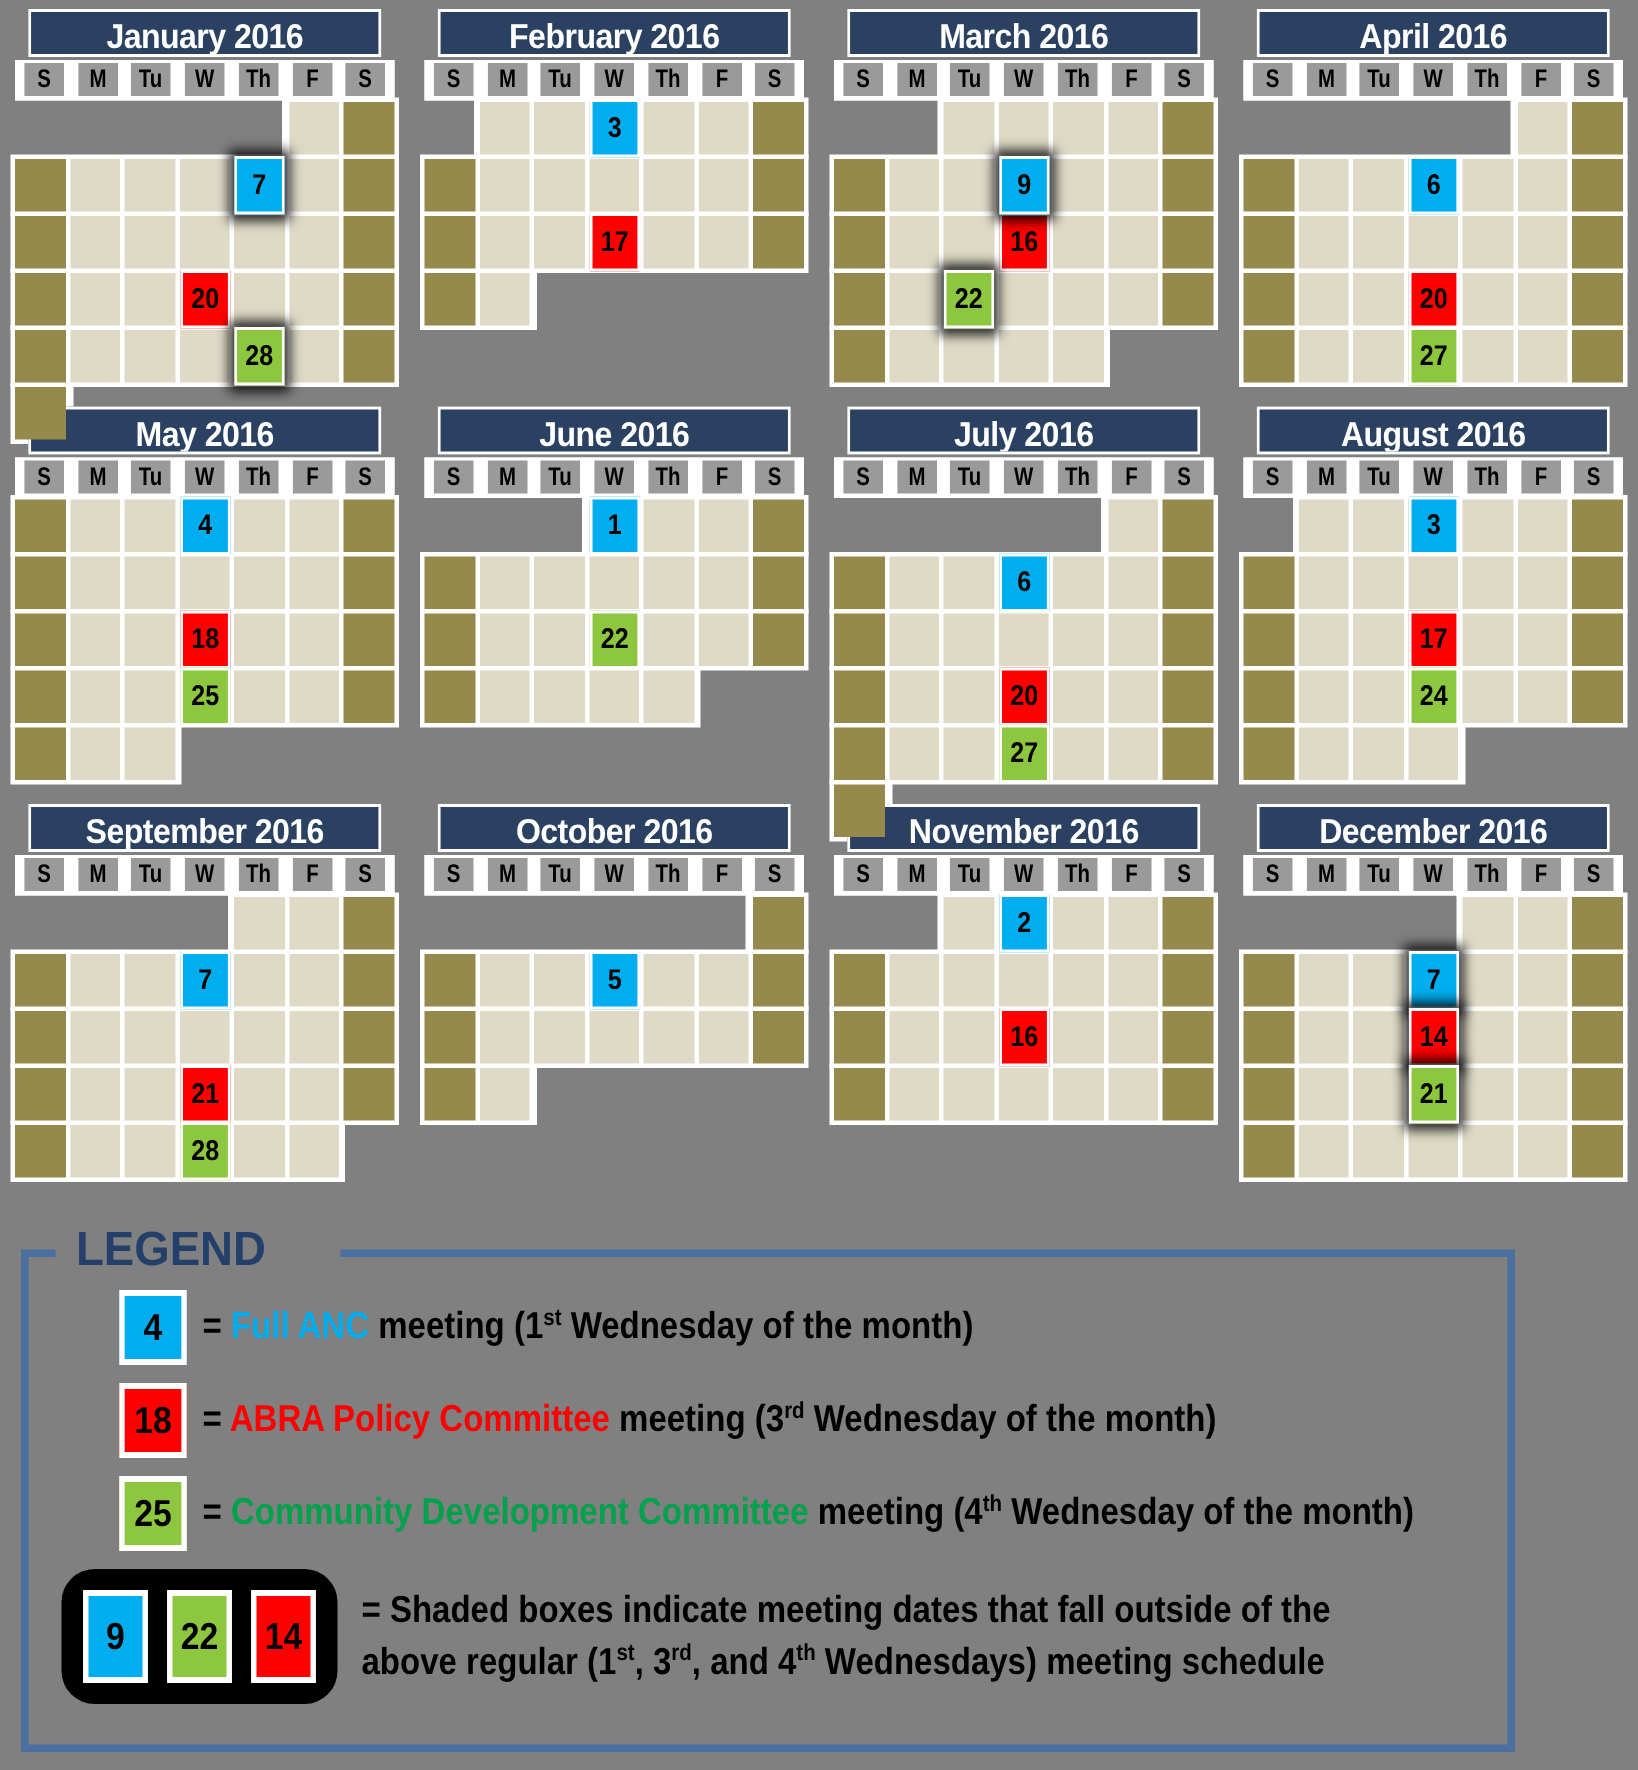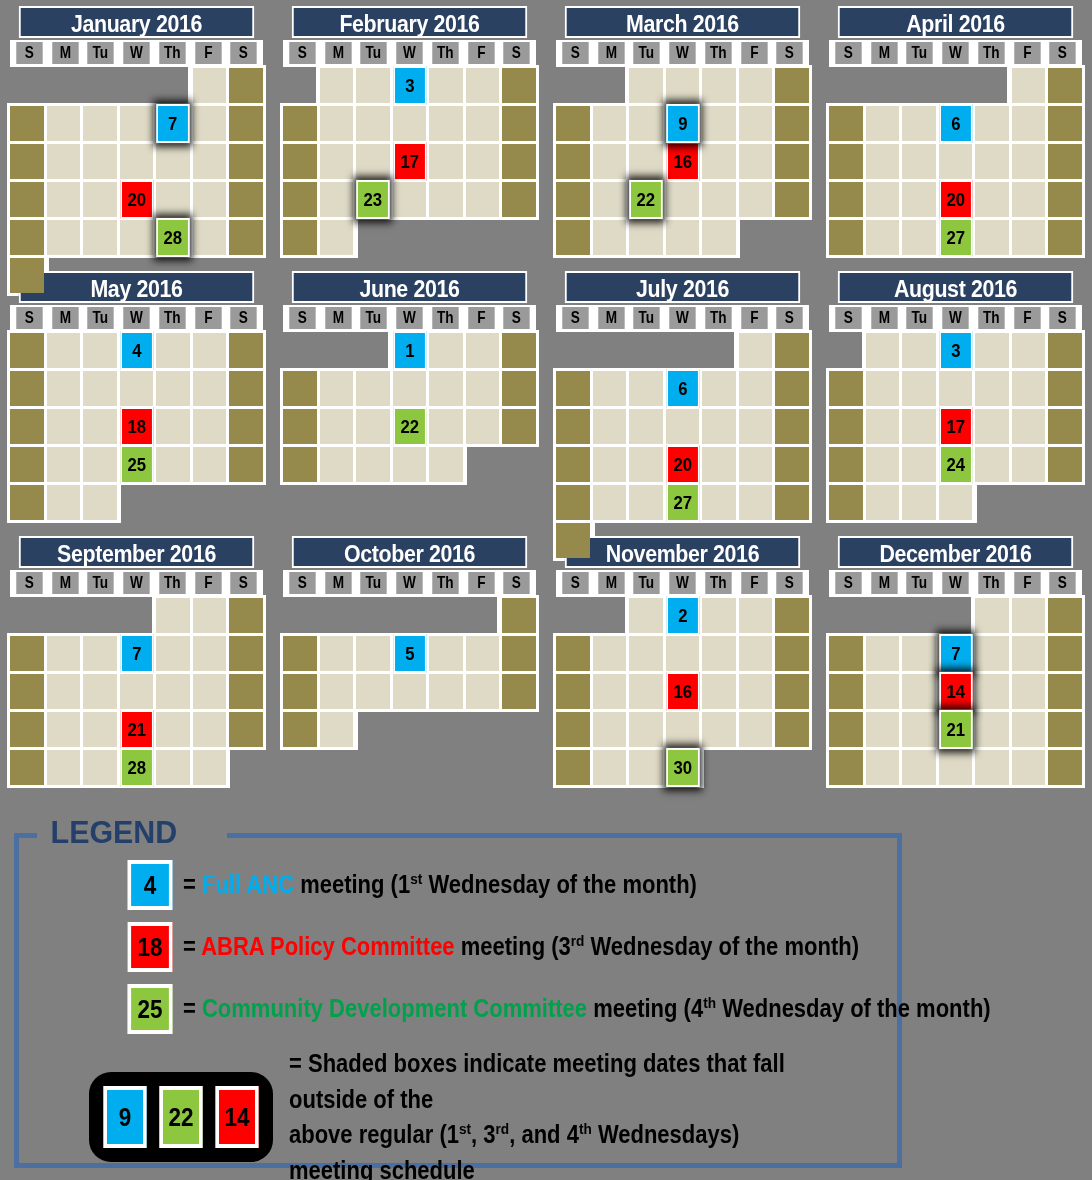--- a/index.html
+++ b/index.html
@@ -103,26 +103,25 @@
   .ev.anc{ background:#00aeef; }
   .ev.abra{ background:#ff0000; }
   .ev.cdc{ background:#8dc63f; }
   .cell.shadow{ z-index:5; }
   .cell.shadow .ev{ box-shadow:0 0 8px 4px rgba(0,0,0,0.85); }
 
   
   #legend{
     position:absolute;
     left:14px; top:838px;
-    width:888px; height:330px;
+    width:996px; height:330px;
     box-sizing:border-box;
     border:5px solid #4a6fa0;
     border-top:none;
     background:transparent;
-    padding-left:48px;
   }
   #legend .topline{
     position:absolute;
     top:-5px;left:-5px;right:-5px;
     height:5px;
     background:#4a6fa0;
   }
   #legend .topgap{
     position:absolute;
     top:-7px;left:18px;
@@ -315,32 +314,20 @@
           <div class="cell"></div>
           <div class="cell"></div>
           <div class="cell">
             <div class="ev abra">17</div>
           </div>
           <div class="cell"></div>
           <div class="cell"></div>
           <div class="cell we"></div>
         </div>
         <div class="wrow">
-          <div class="rowframe" style="left: calc(0% - 3px); width: calc(100% + 6px);"></div>
-          <div class="cell we"></div>
-          <div class="cell"></div>
-          <div class="cell shadow">
-            <div class="ev cdc">23</div>
-          </div>
-          <div class="cell"></div>
-          <div class="cell"></div>
-          <div class="cell"></div>
-          <div class="cell we"></div>
-        </div>
-        <div class="wrow">
           <div class="rowframe" style="left: calc(0% - 3px); width: calc(28.5714% + 6px);"></div>
           <div class="cell we"></div>
           <div class="cell"></div>
           <div class="cell blank"></div>
           <div class="cell blank"></div>
           <div class="cell blank"></div>
           <div class="cell blank"></div>
           <div class="cell blank"></div>
         </div>
       </div>
@@ -937,32 +924,20 @@
         </div>
         <div class="wrow">
           <div class="rowframe" style="left: calc(0% - 3px); width: calc(100% + 6px);"></div>
           <div class="cell we"></div>
           <div class="cell"></div>
           <div class="cell"></div>
           <div class="cell"></div>
           <div class="cell"></div>
           <div class="cell"></div>
           <div class="cell we"></div>
-        </div>
-        <div class="wrow">
-          <div class="rowframe" style="left: calc(0% - 3px); width: calc(57.1429% + 6px);"></div>
-          <div class="cell we"></div>
-          <div class="cell"></div>
-          <div class="cell"></div>
-          <div class="cell shadow">
-            <div class="ev cdc">30</div>
-          </div>
-          <div class="cell blank"></div>
-          <div class="cell blank"></div>
-          <div class="cell blank"></div>
         </div>
       </div>
     </div>
     <div class="month">
       <div class="mtitle">December 2016</div>
       <div class="dow">
         <span>S</span>
         <span>M</span>
         <span>Tu</span>
         <span>W</span>

